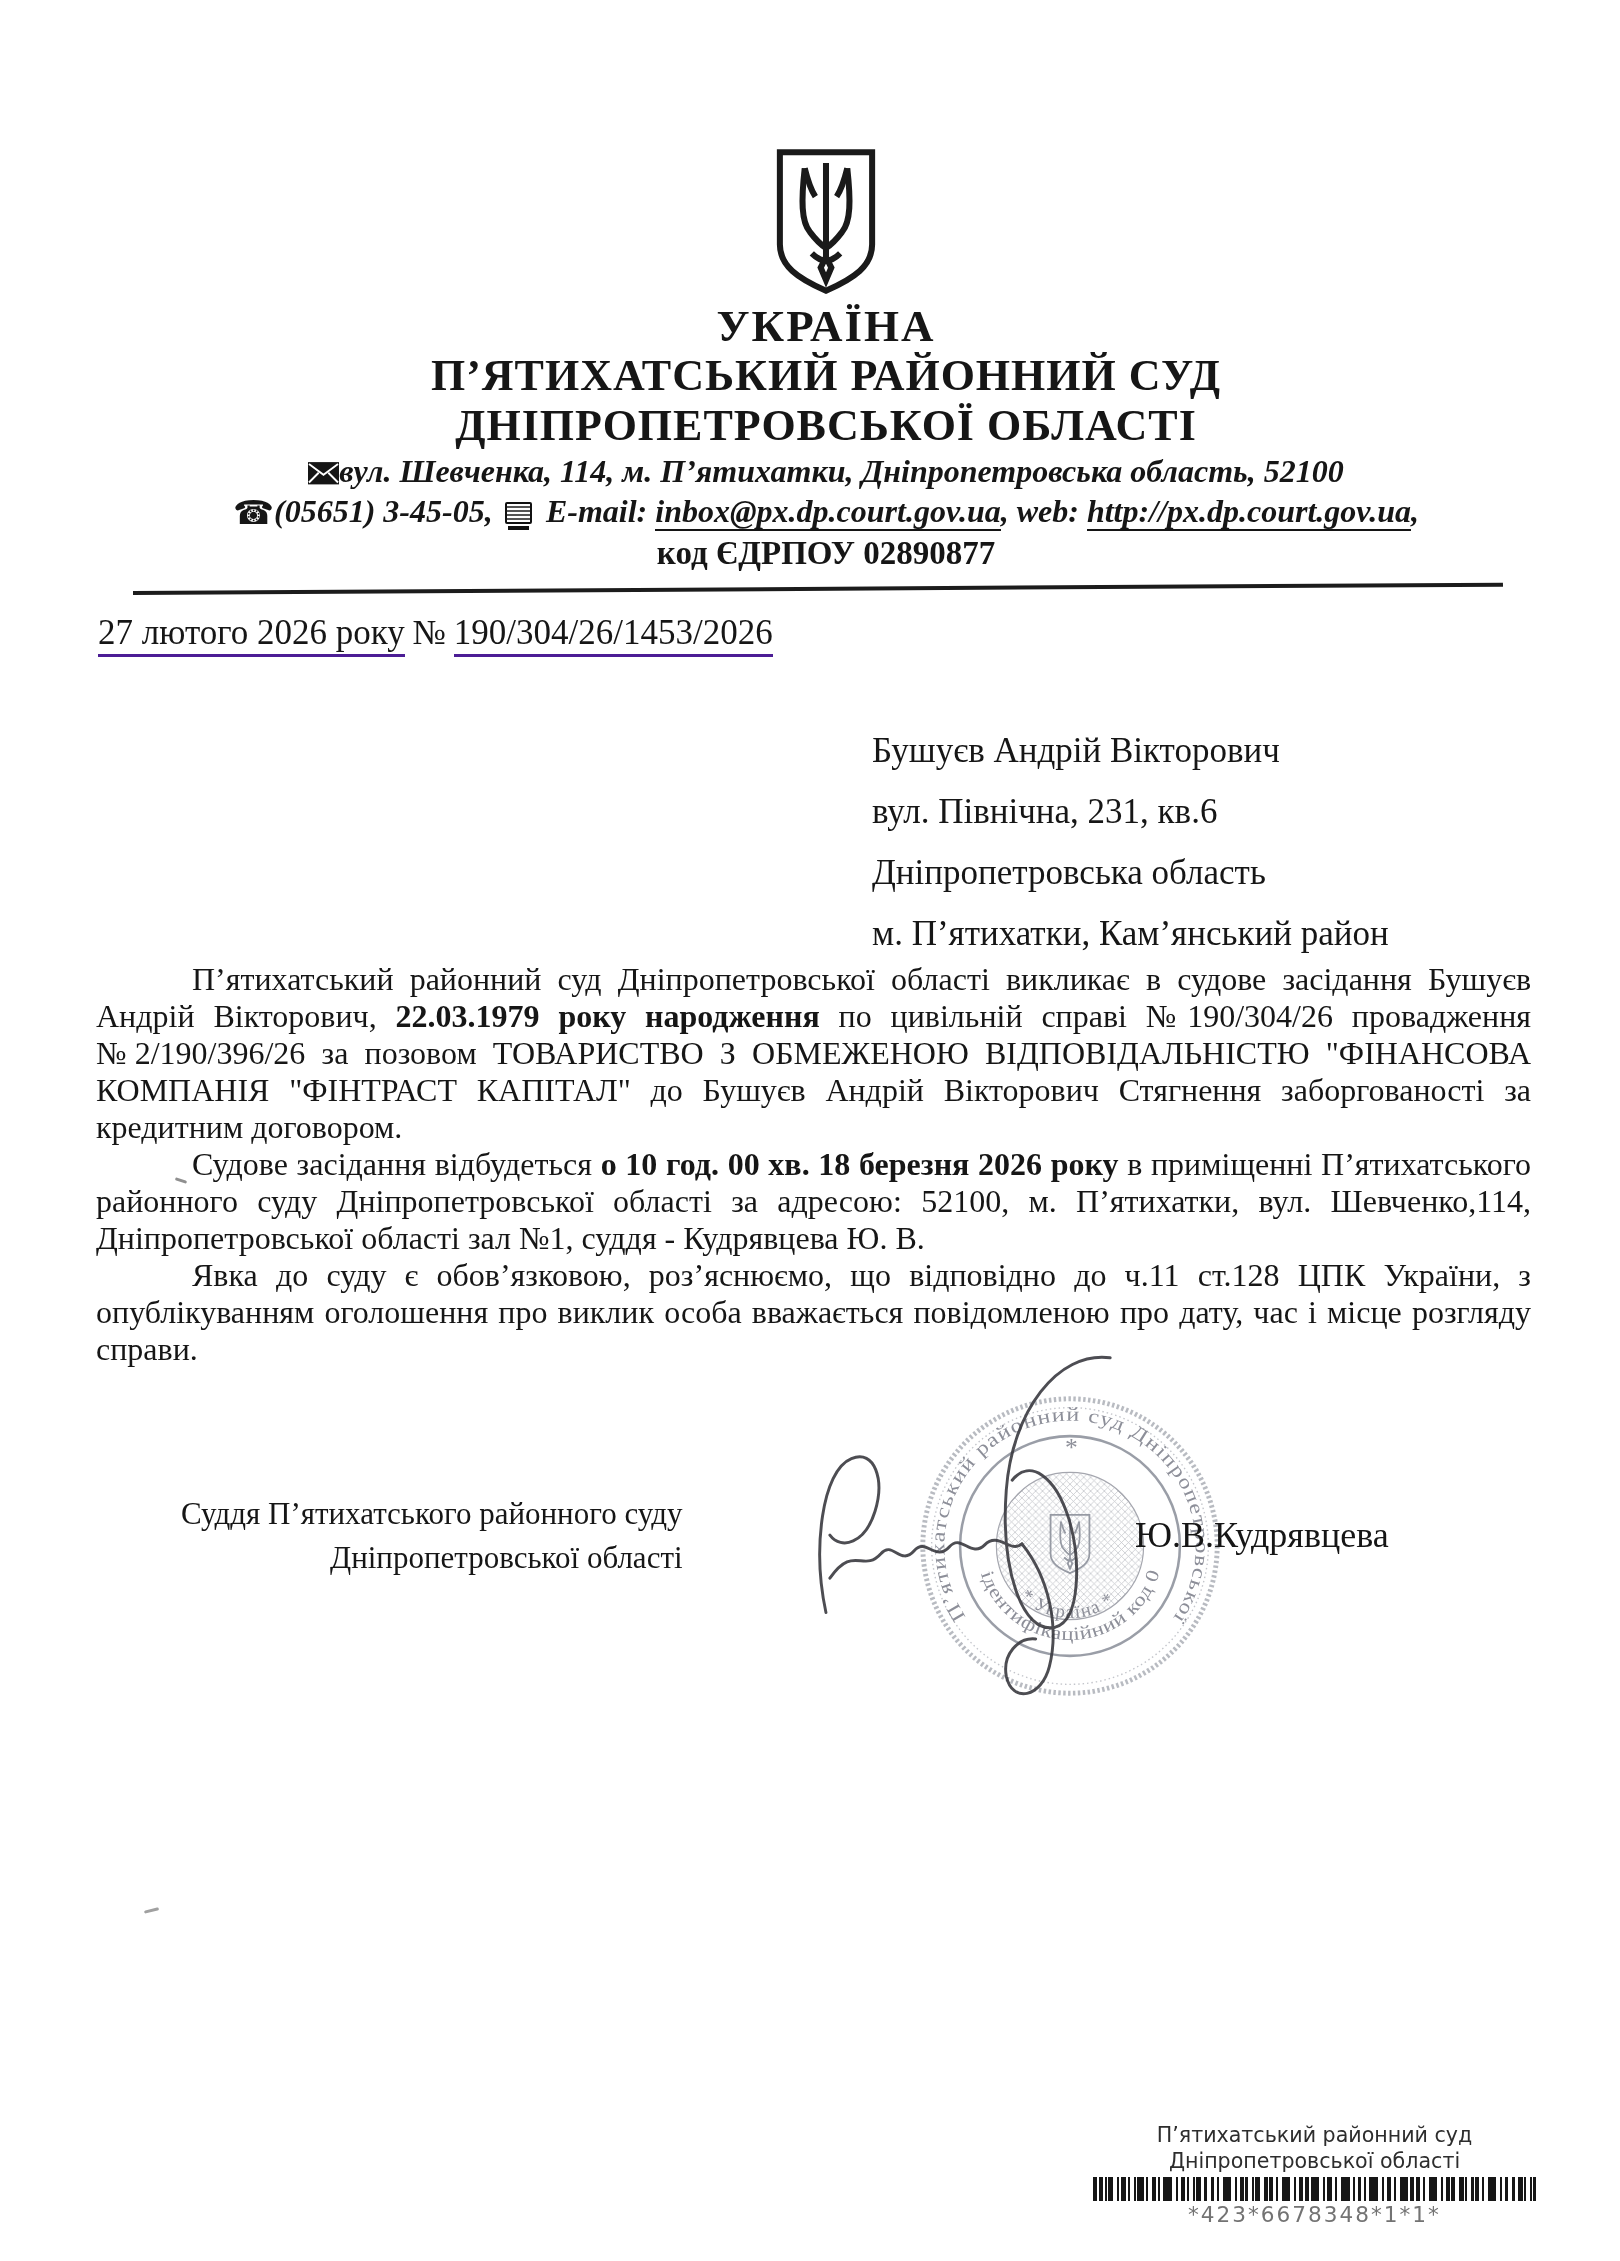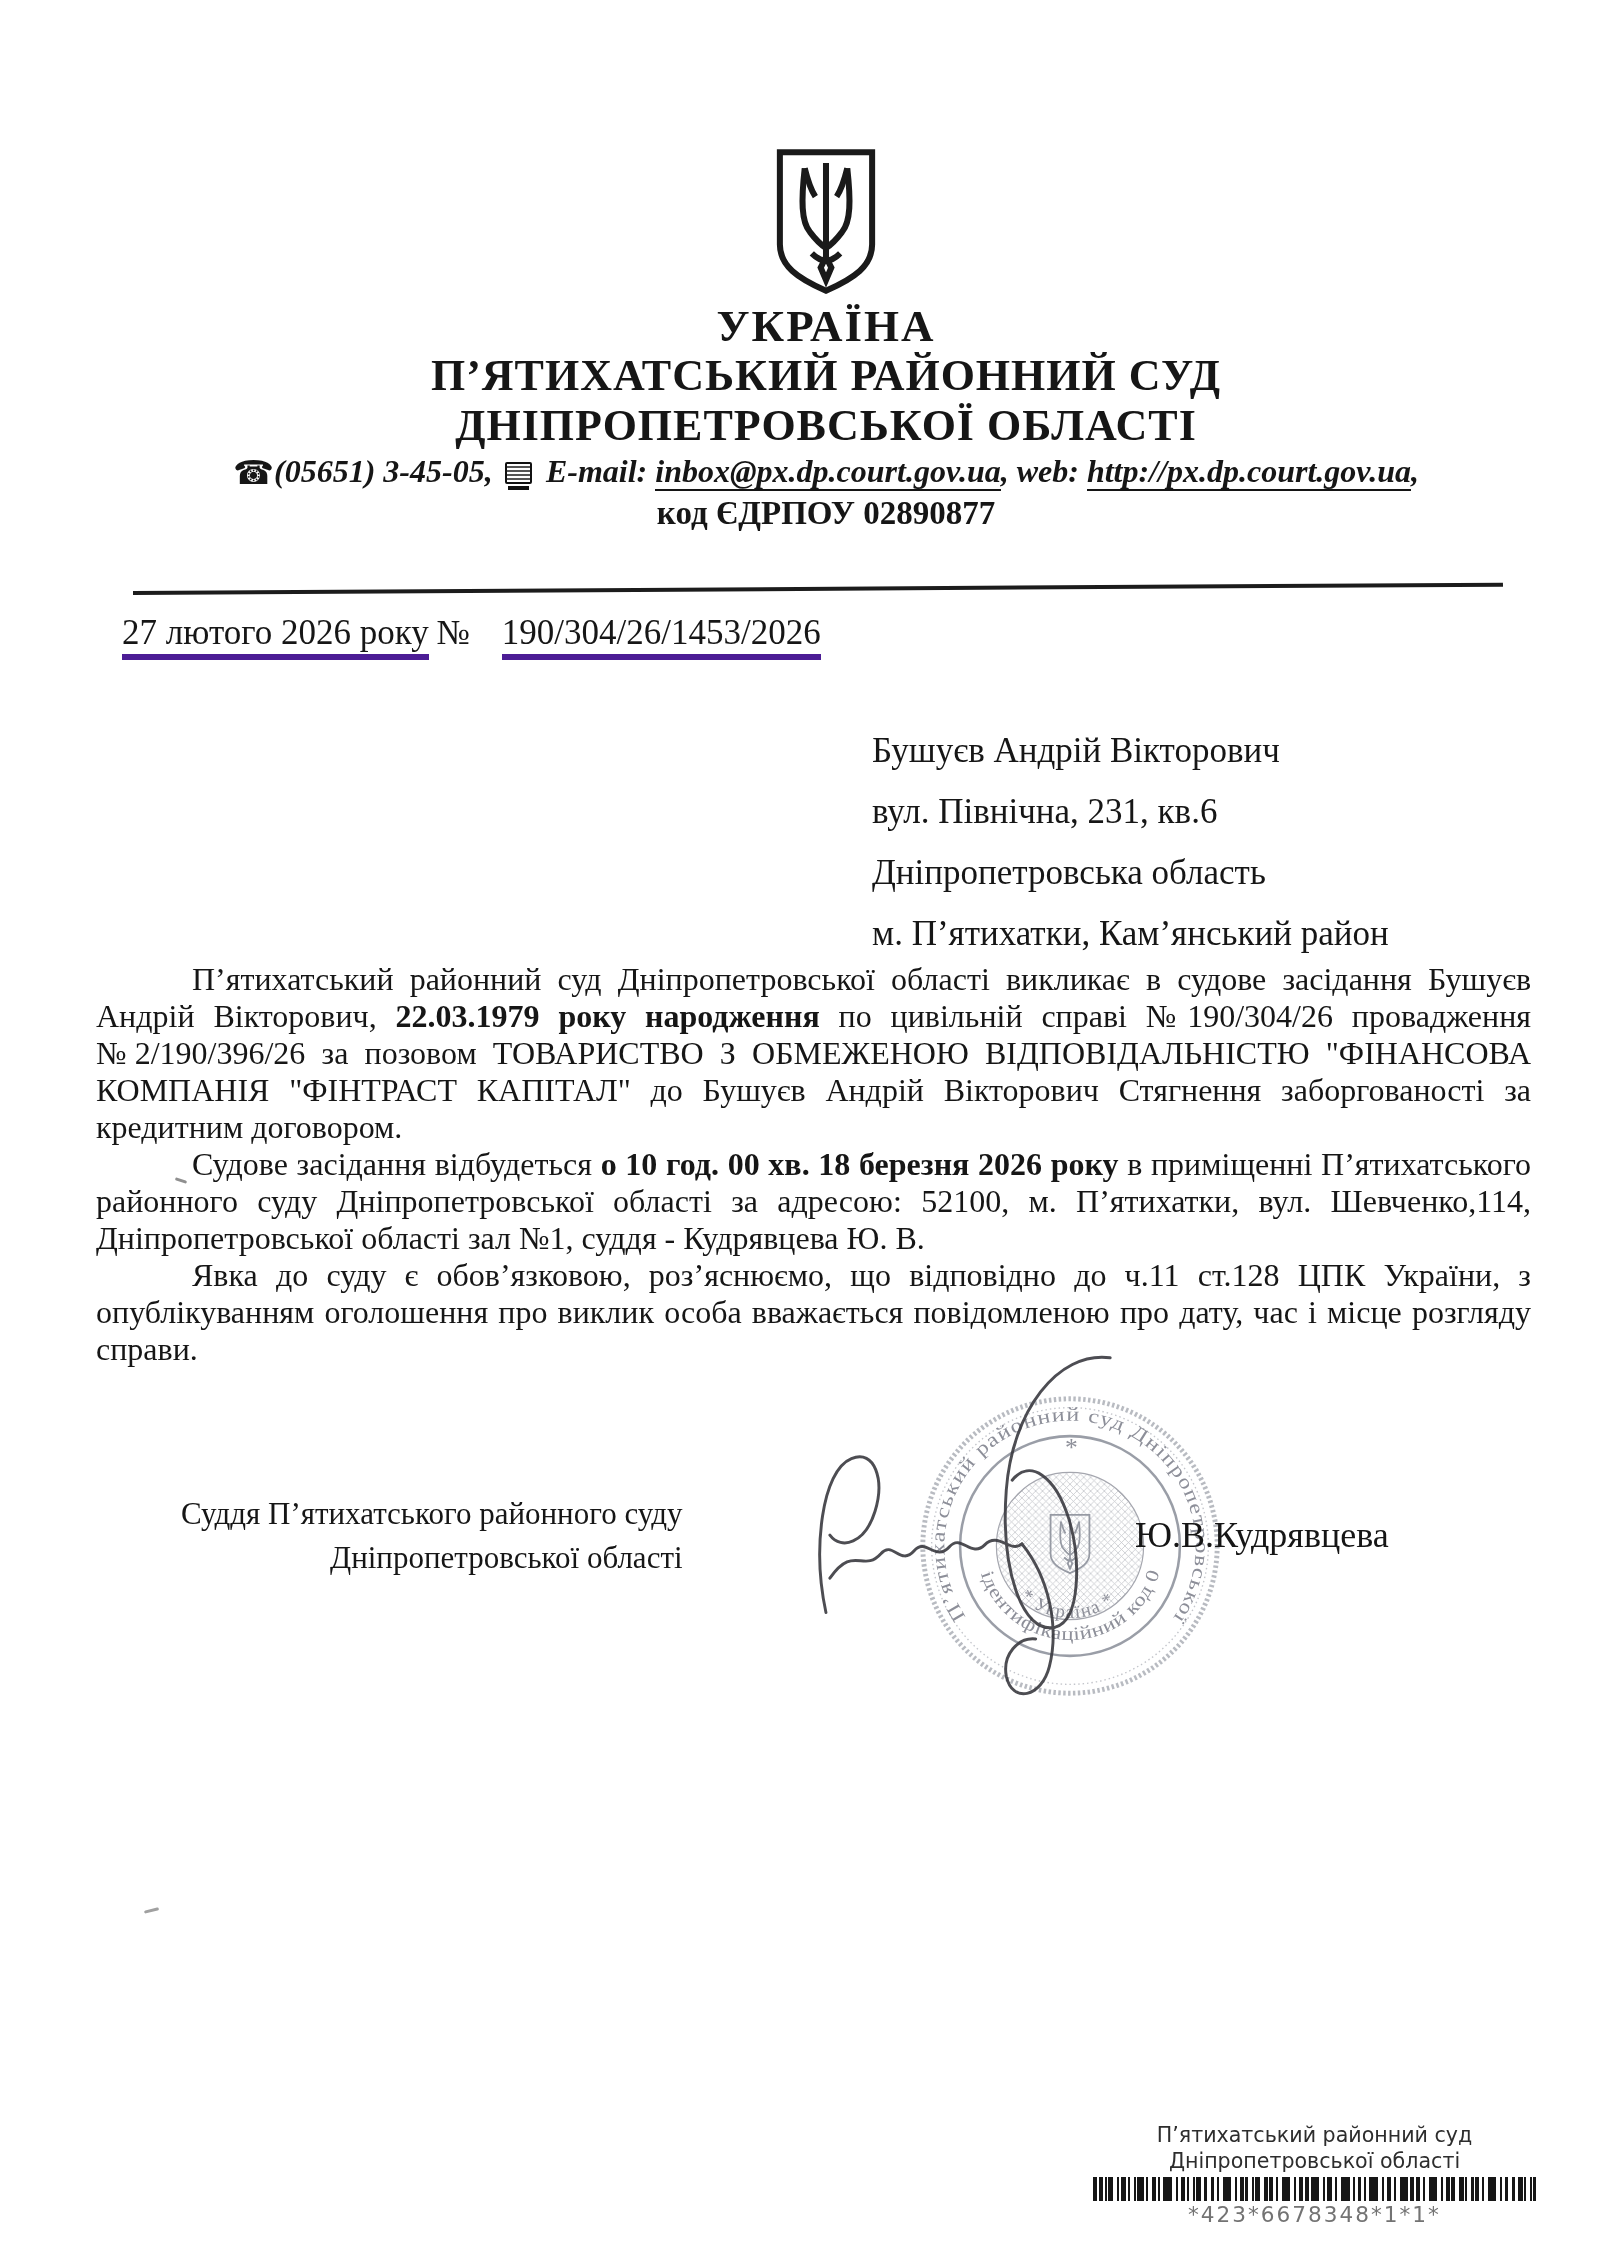--- a/index.html
+++ b/index.html
@@ -19,21 +19,21 @@
 
   .pc-icon{display:inline-block;position:relative;width:23.5px;height:17.6px;border:2.9px solid #111;
            border-radius:2px;vertical-align:-2px;margin:0 5.9px 0 3.9px;
            background:repeating-linear-gradient(0deg,#fff 0 2px,#555 2px 3.9px);}
   .pc-icon::after{content:"";position:absolute;left:1px;right:1px;bottom:-7.8px;height:3.9px;background:#111;}
 
   
   .top-rule{position:absolute;left:133px;top:591px;width:1370px;height:3.9px;background:#1c1c1c;
             transform:rotate(-0.35deg);transform-origin:left center;}
   .refline{position:absolute;left:98px;top:613px;font-size:35px;}
-  .refline .u{border-bottom:6px solid #4c1d95;padding-bottom:2px;margin-left:24px;}
+  .refline .u{border-bottom:3px solid #4c1d95;padding-bottom:2px;}
   .refline .nosign{padding:0 7.8px;}
 
   
   .recipient{position:absolute;left:872px;top:720px;font-size:35px;line-height:61px;}
 
   
   .body-text{position:absolute;left:96px;top:961px;width:1435px;font-size:32px;line-height:37px;
              text-align:justify;}
   .body-text p{margin:0;text-indent:96px;}
   .b{font-weight:bold;}
@@ -87,20 +87,26 @@
   </svg>
 
   <header class="letterhead">
     <svg class="hdr-shield" width="110" height="149" viewBox="0 0 60 84">
       <use href="#tryzub" stroke-width="3.4" fill="none"></use>
     </svg>
     <div class="country">УКРАЇНА</div>
     <div class="court">П’ЯТИХАТСЬКИЙ РАЙОННИЙ СУД</div>
     <div class="court">ДНІПРОПЕТРОВСЬКОЇ ОБЛАСТІ</div>
 
+    <div class="hline">
+      <svg width="31" height="22.5" viewBox="0 0 32 23" style="vertical-align:-2.9px">
+        <rect x="0" y="0" width="32" height="23" fill="#151515"></rect>
+        <path d="M1 2 L16 13 L31 2 M1 21 L11 11 M31 21 L21 11" stroke="#fff" stroke-width="2" fill="none"></path>
+      </svg><span>вул. Шевченка, 114, м. П’ятихатки, Дніпропетровська область, 52100</span>
+    </div>
 
     <div class="hline">
       <span class="phone-icon">☎</span><span>(05651) 3-45-05,</span>
       <span class="pc-icon"></span>
       <span>E-mail:</span>
       <span class="u">inbox@px.dp.court.gov.ua</span><span>, web:</span>
       <span class="u">http://px.dp.court.gov.ua</span><span>,</span>
     </div>
 
     <div class="edrpou">код ЄДРПОУ 02890877</div>

